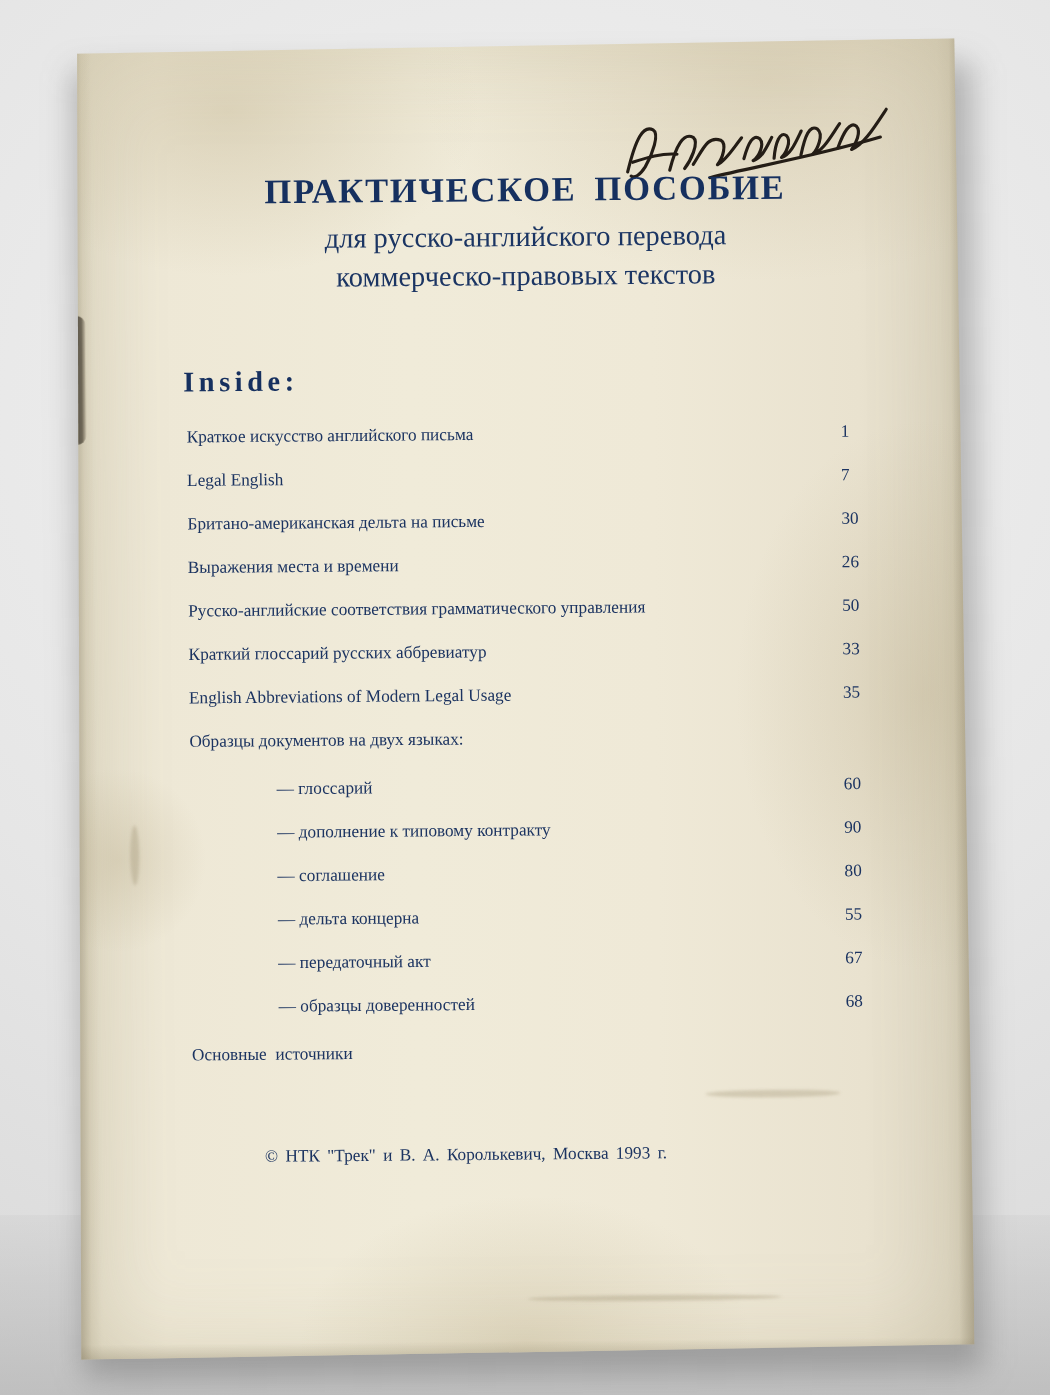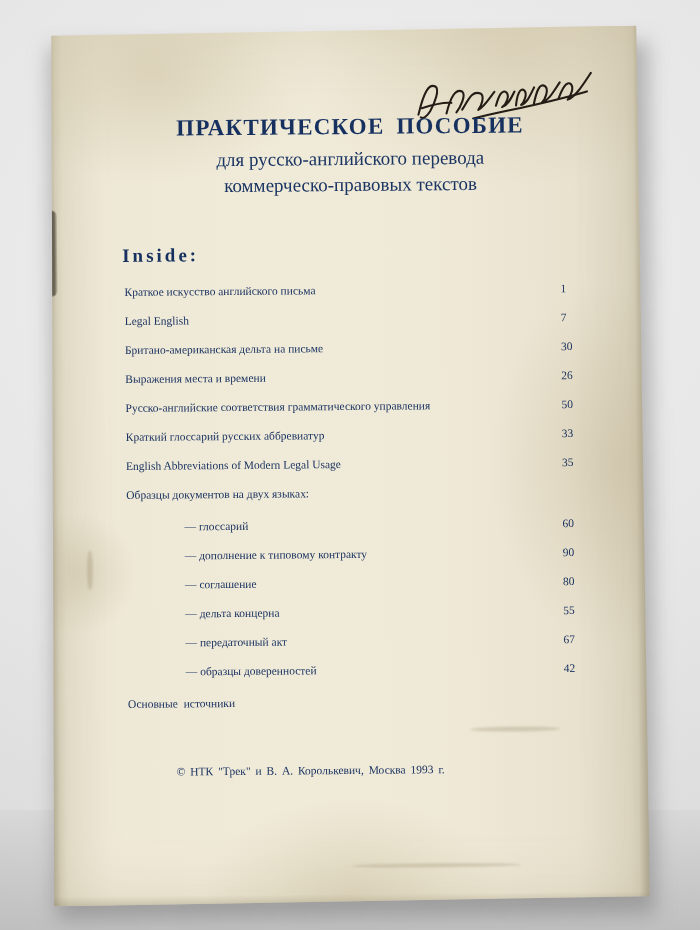--- a/index.html
+++ b/index.html
@@ -341,21 +341,21 @@
 
         <div class="toc-row indent">
           <span class="toc-label">— передаточный акт</span>
           <span class="toc-spacer"></span>
           <span class="toc-page">67</span>
         </div>
 
         <div class="toc-row indent">
           <span class="toc-label">— образцы доверенностей</span>
           <span class="toc-spacer"></span>
-          <span class="toc-page">42</span>
+          <span class="toc-page">68</span>
         </div>
 
       </div>
 
       <div class="sources">Основные  источники</div>
 
       <div class="imprint">© НТК "Трек" и В. А. Королькевич,  Москва 1993 г.</div>
 
     </div>
   </div>

